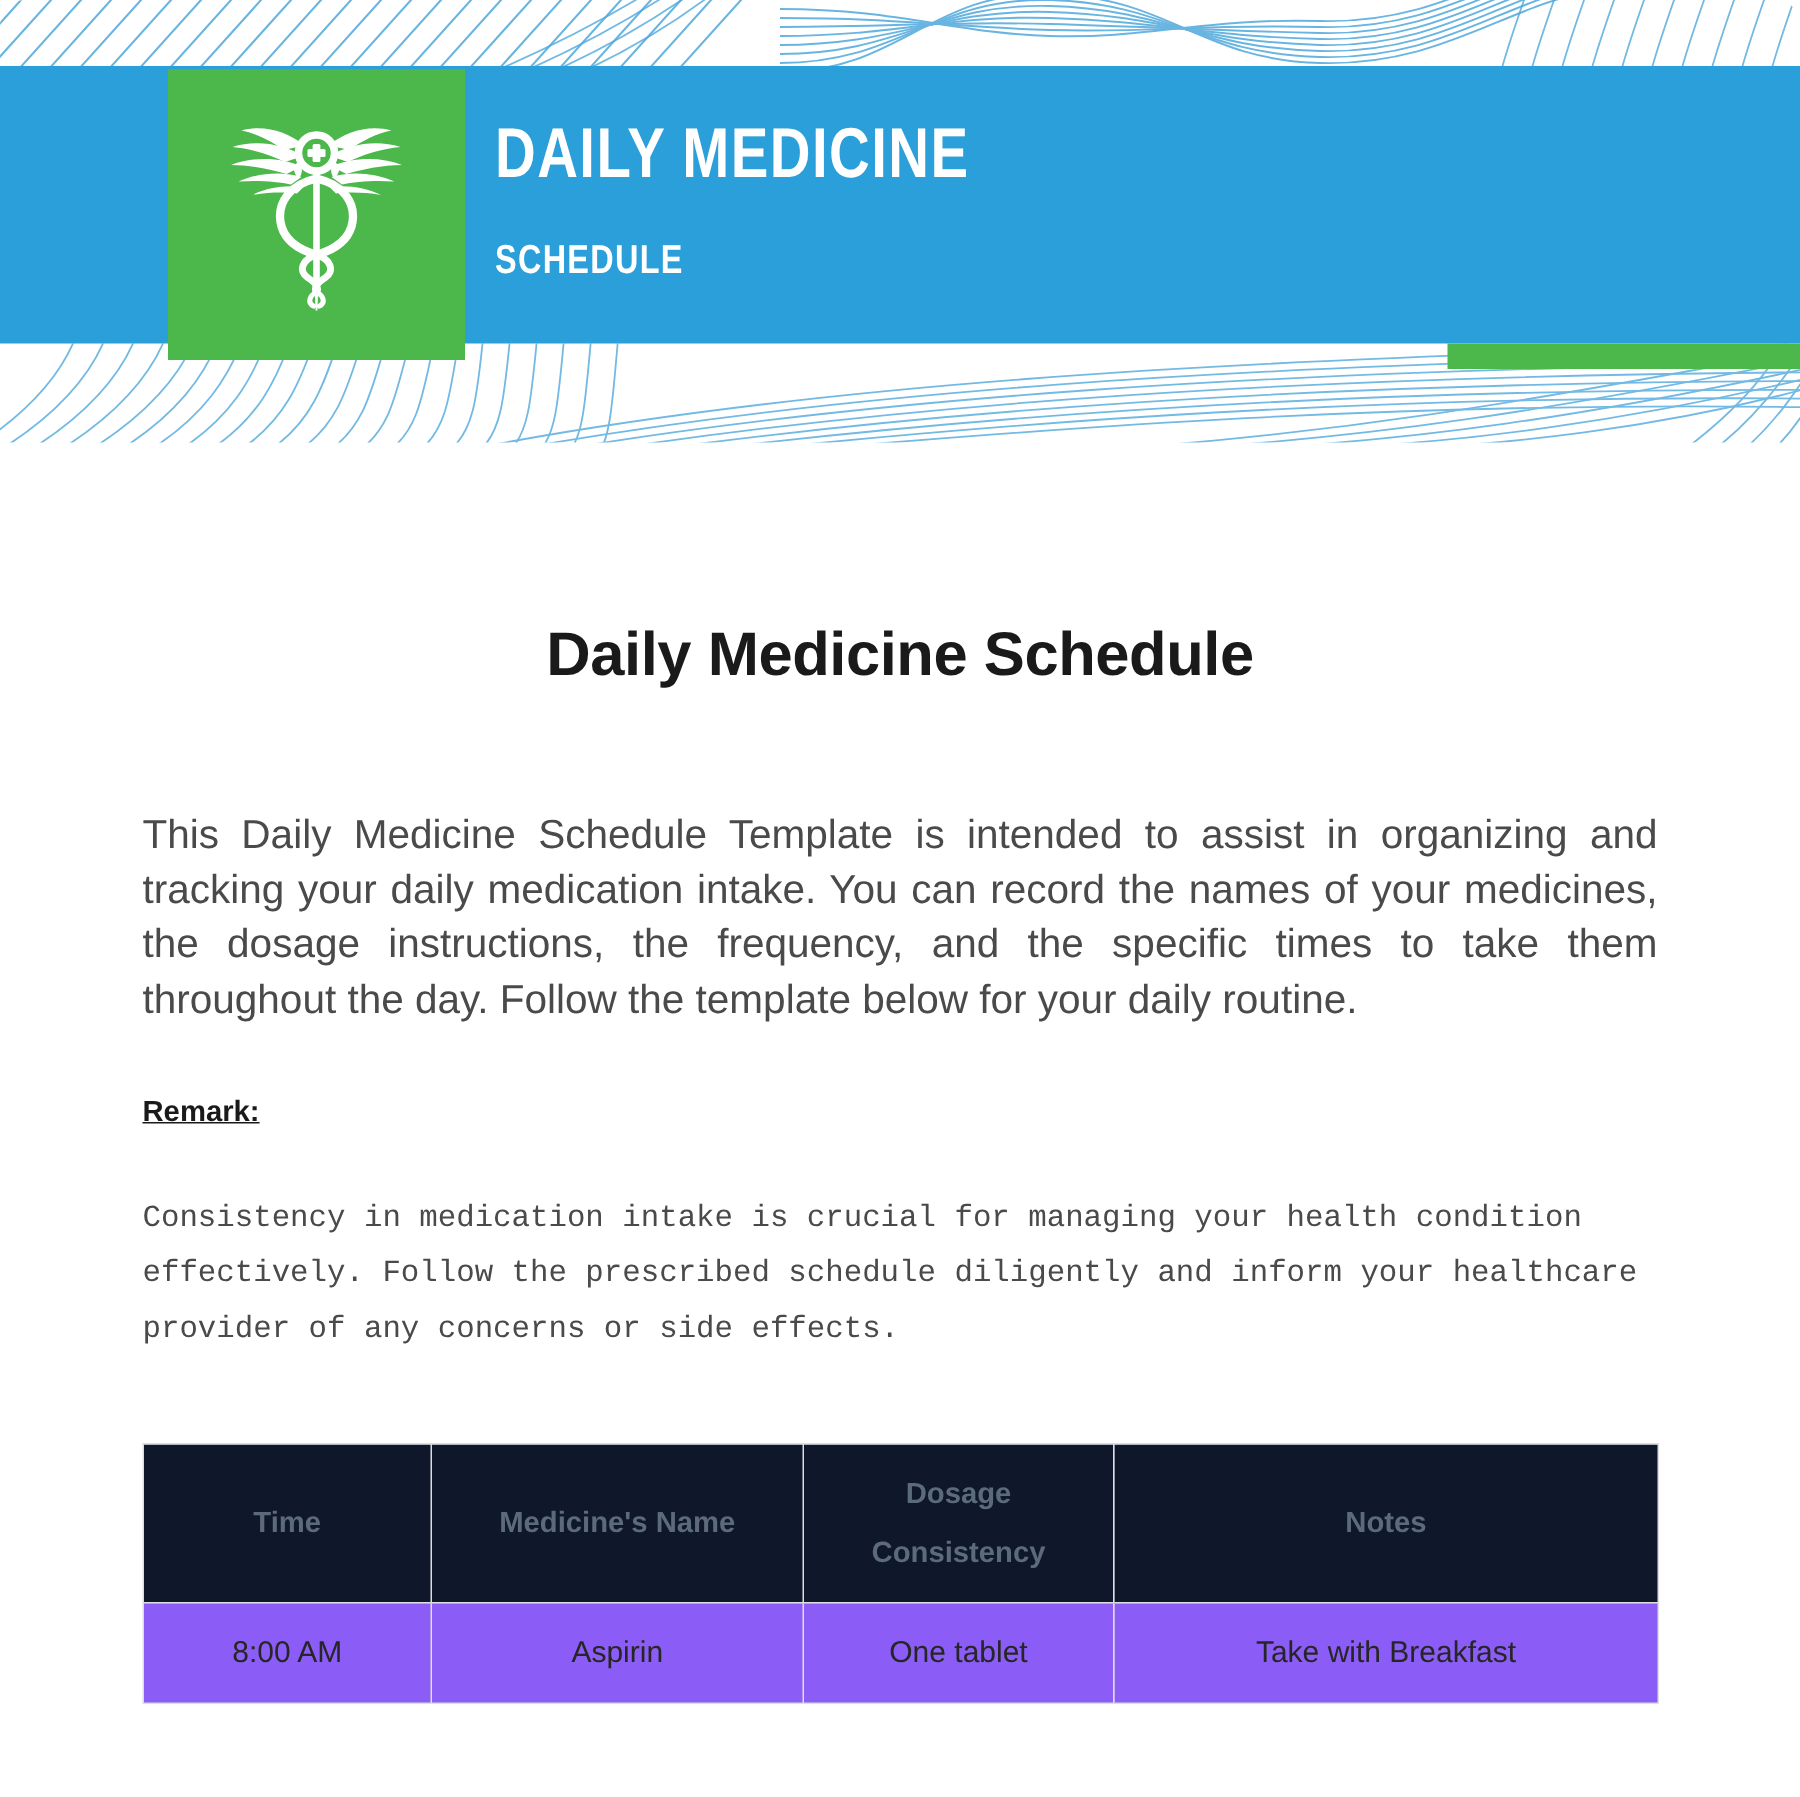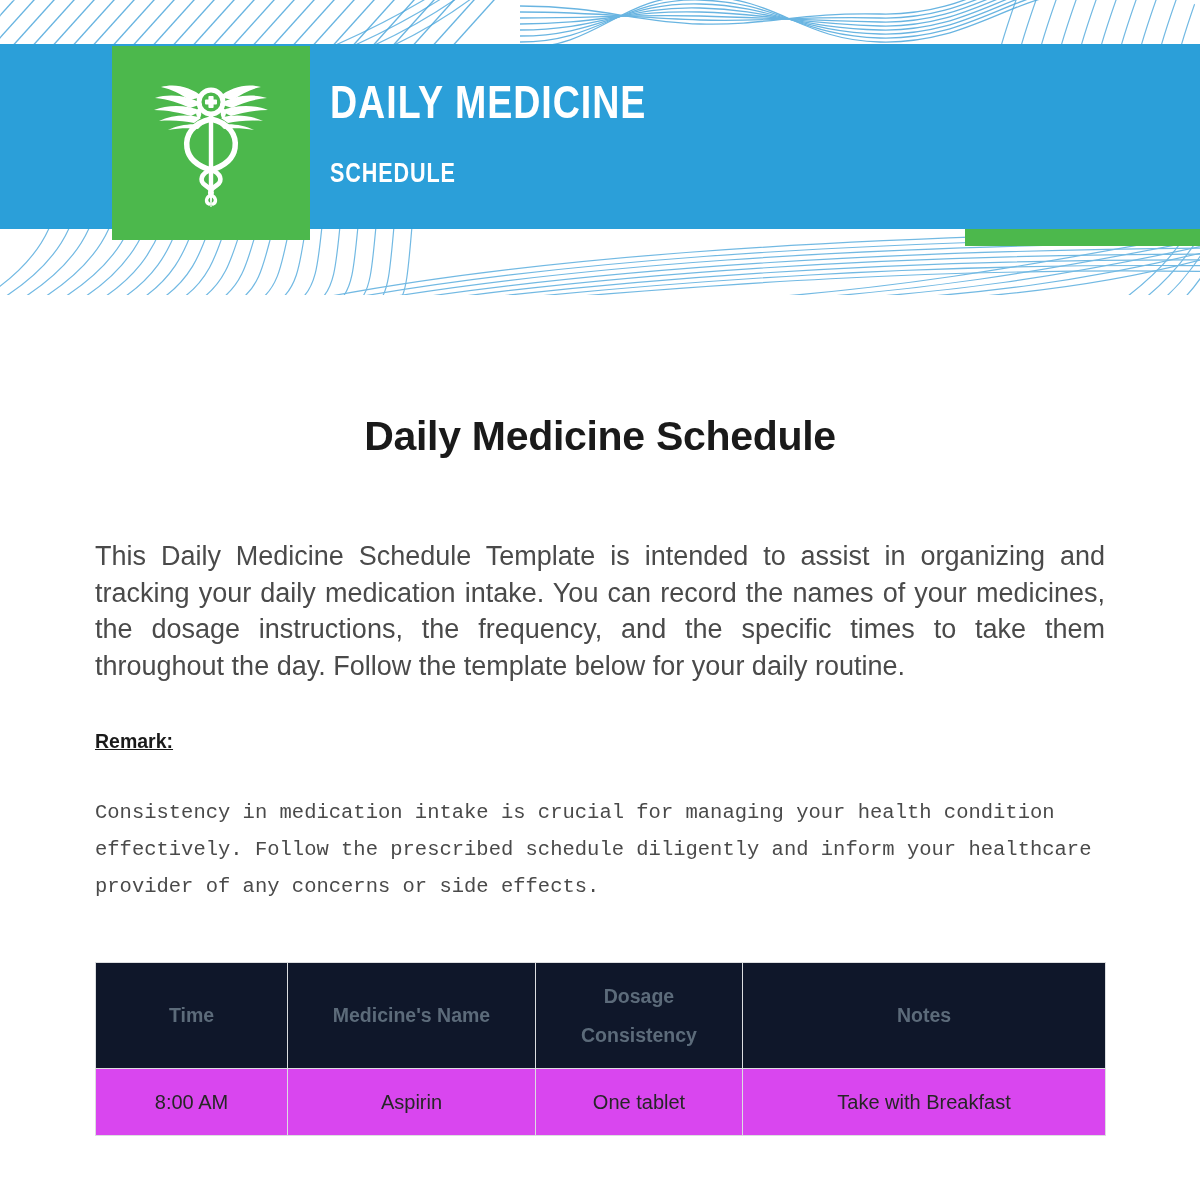--- a/index.html
+++ b/index.html
@@ -187,21 +187,21 @@
     color: #5c6b7a;
     font-size: 19.5px;
     font-weight: bold;
     height: 106px;
     line-height: 39px;
     padding: 4px 8px;
     text-align: center;
   }
 
   table.sched tbody td {
-    background: #d946ef;
+    background: #8b5cf6;
     color: #262626;
     font-size: 20px;
     font-weight: normal;
     height: 67px;
     padding: 4px 8px;
   }
 
   .col-time    { width: 192px; }
   .col-name    { width: 248px; }
   .col-dosage  { width: 207px; }

